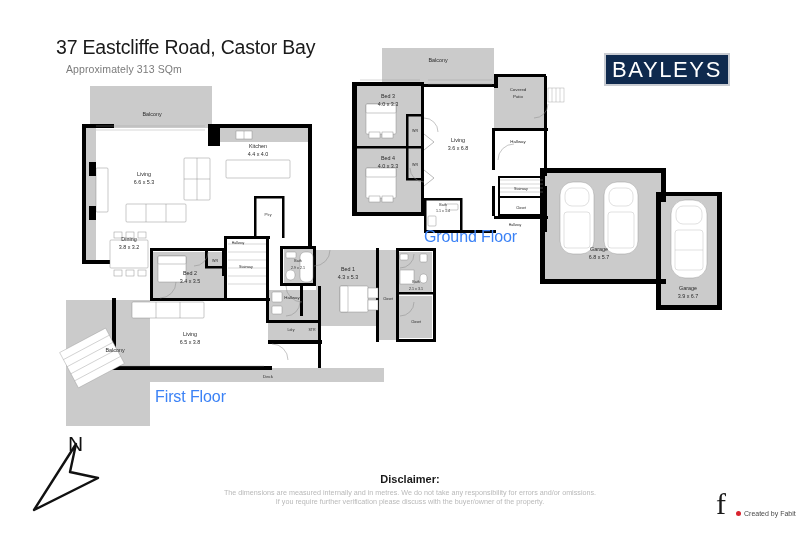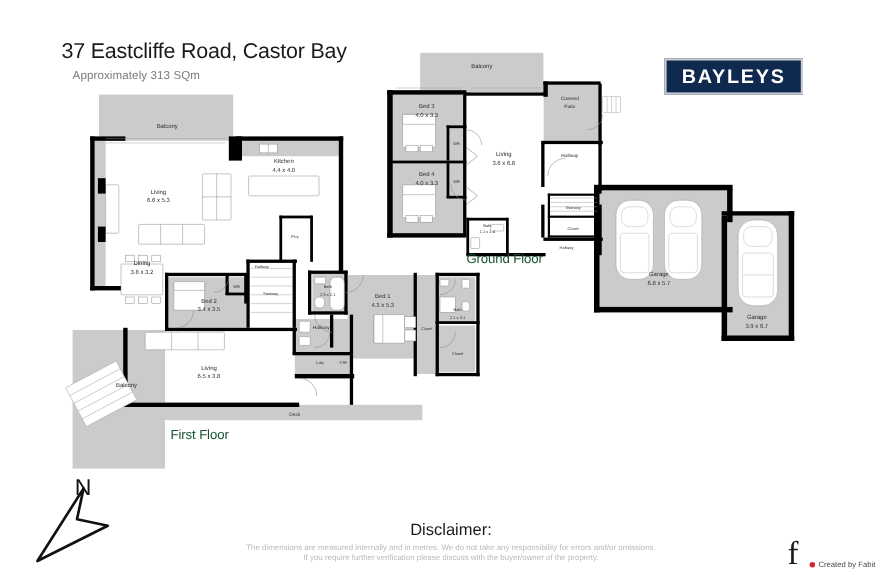--- a/index.html
+++ b/index.html
@@ -10,40 +10,40 @@
   #header{position:absolute;left:0;top:0;width:772px;height:100px;padding-left:14px;}
   #title{position:absolute;left:56px;top:36px;font-size:19.5px;font-weight:400;
          letter-spacing:-0.2px;color:#1a1a1a;white-space:nowrap;}
   #subtitle{position:absolute;left:66px;top:63px;font-size:10.5px;color:#7b7b7b;
             letter-spacing:0.1px;white-space:nowrap;}
 
   
   #logo{position:absolute;left:604px;top:53px;width:126px;height:33px;
         background:#0f2a4e;border:2px solid #c9ccd2;box-sizing:border-box;
         display:flex;align-items:center;justify-content:center;}
-  #logo-text{color:#ffffff;font-size:18px;font-weight:bold;letter-spacing:1.6px;
+  #logo-text{color:#ffffff;font-size:22px;font-weight:normal;letter-spacing:1.6px;
              font-family:"Liberation Sans",sans-serif;}
 
   
   #plan{position:absolute;left:0;top:0;width:800px;height:460px;}
   #plan svg{display:block;}
 
   
-  .floor-label{position:absolute;font-size:12px;color:#14532d;letter-spacing:-0.1px;
+  .floor-label{position:absolute;font-size:16px;color:#3b82f6;letter-spacing:-0.1px;
                white-space:nowrap;}
   #floor-ground{left:424px;top:228px;}
   #floor-first{left:155px;top:388px;}
 
   
   #compass{position:absolute;left:22px;top:428px;width:92px;height:92px;}
   #compass .n{position:absolute;left:46px;top:4px;font-size:21px;color:#111;}
 
   
   #disclaimer{position:absolute;left:180px;top:473px;width:460px;text-align:center;}
-  #disc-title{font-size:15px;font-weight:normal;color:#1a1a1a;margin-bottom:3px;}
+  #disc-title{font-size:11px;font-weight:bold;color:#1a1a1a;margin-bottom:3px;}
   .disc-line{font-size:7.2px;color:#b9b9b9;line-height:9.4px;white-space:nowrap;}
 
   
   #fabit{position:absolute;left:716px;top:490px;width:80px;height:34px;}
   #fabit-f{position:absolute;left:0px;top:-1px;font-family:"Liberation Serif",serif;
            font-size:30px;color:#1a1a1a;line-height:30px;}
   #fabit-dot{position:absolute;left:20px;top:21px;width:5px;height:5px;border-radius:50%;
              background:#d9232e;}
   #fabit-text{position:absolute;left:28px;top:20px;font-size:7px;color:#4a4a4a;
               white-space:nowrap;}

